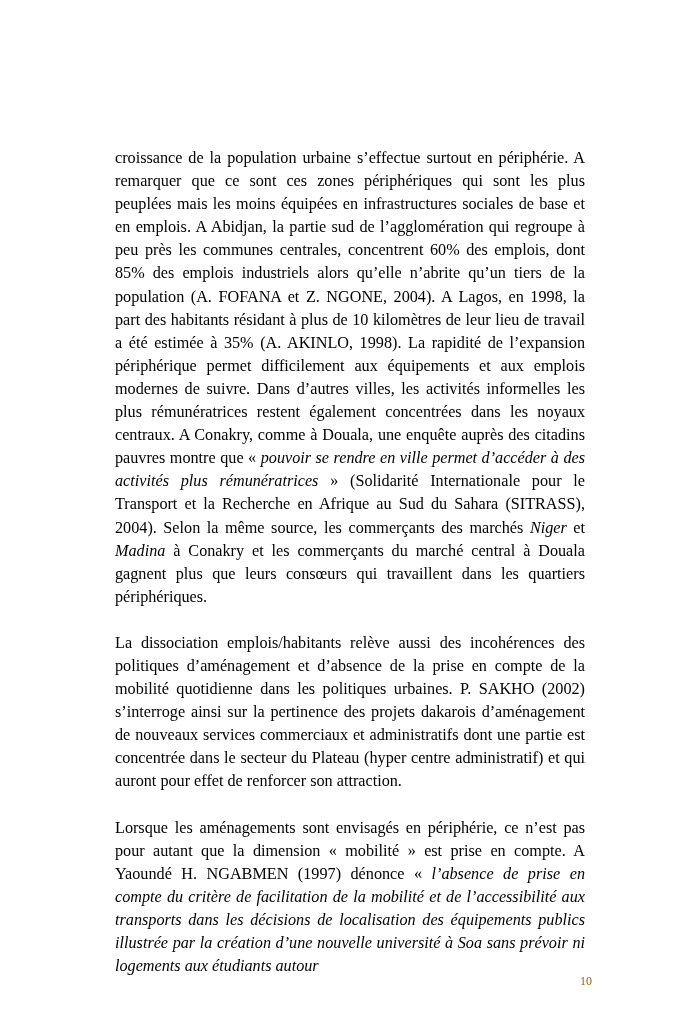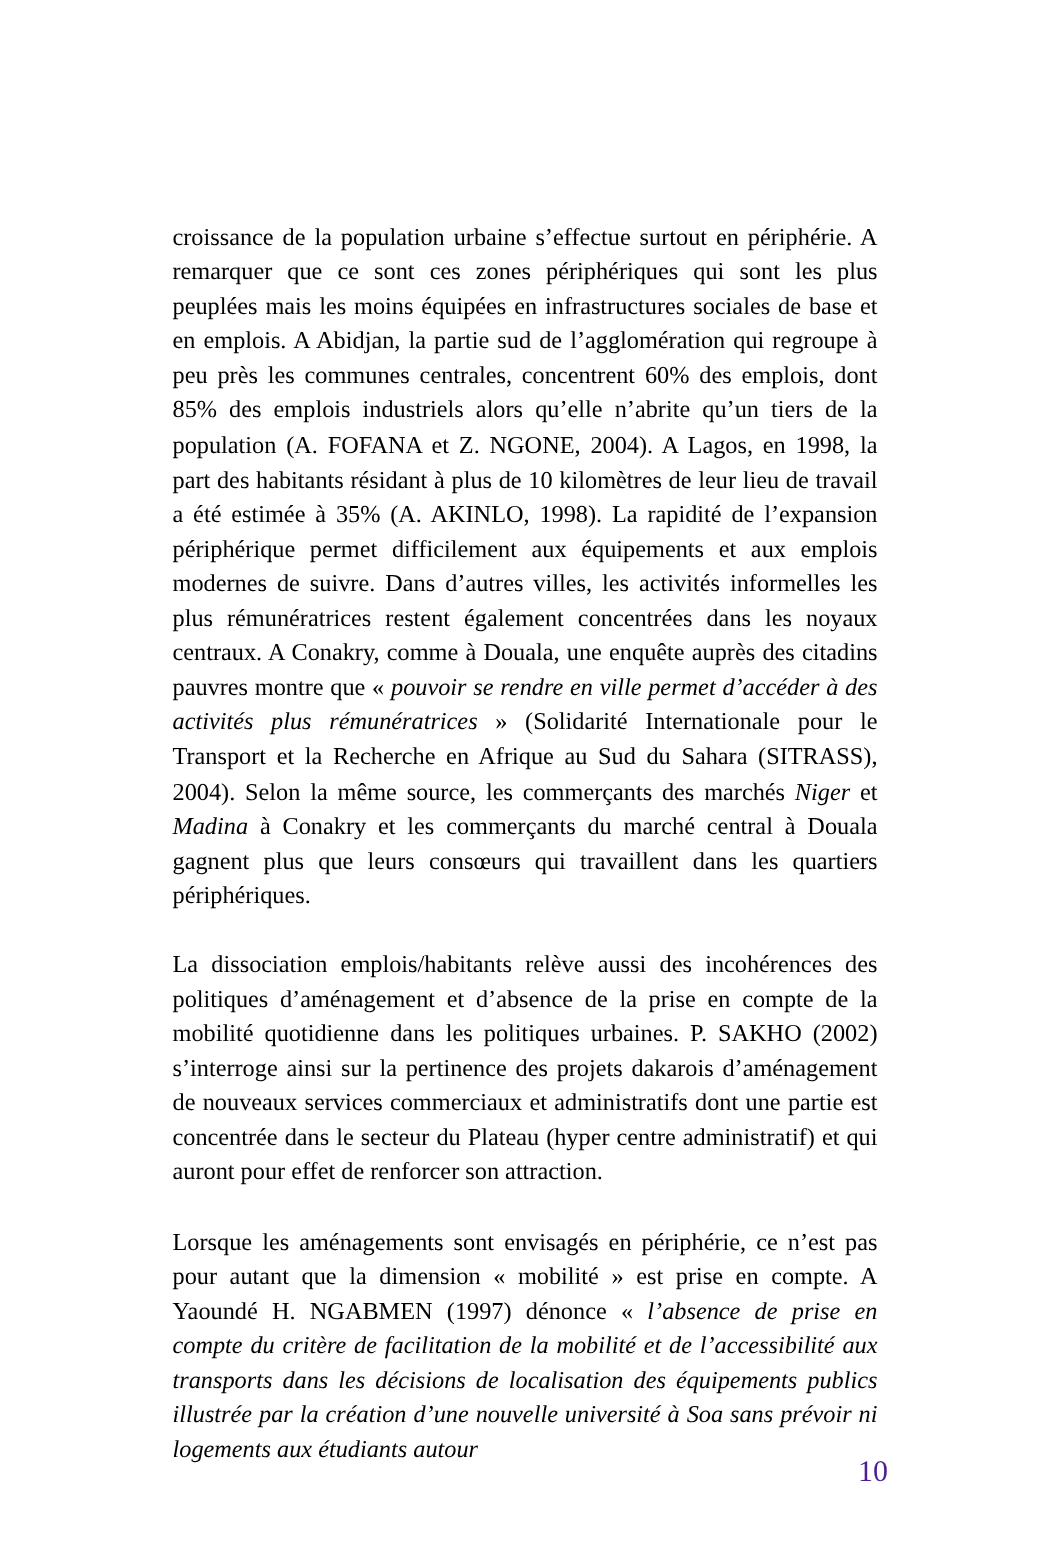--- a/index.html
+++ b/index.html
@@ -36,23 +36,23 @@
     margin-top: 23px;
     font-family: Liberation Serif, serif;
   }
   em.quoted {
     font-style: italic;
   }
   .page-number {
     position: absolute;
     right: 108px;
     top: 928px;
-    font-size: 20px;
+    font-size: 12px;
     line-height: 20px;
-    color: #4c1d95;
+    color: #a16207;
     font-family: "Liberation Serif", "DejaVu Serif", serif;
   }
 </style>
 </head>
 <body>
 
 <div class="page">
 
   <div class="text-column">
 

